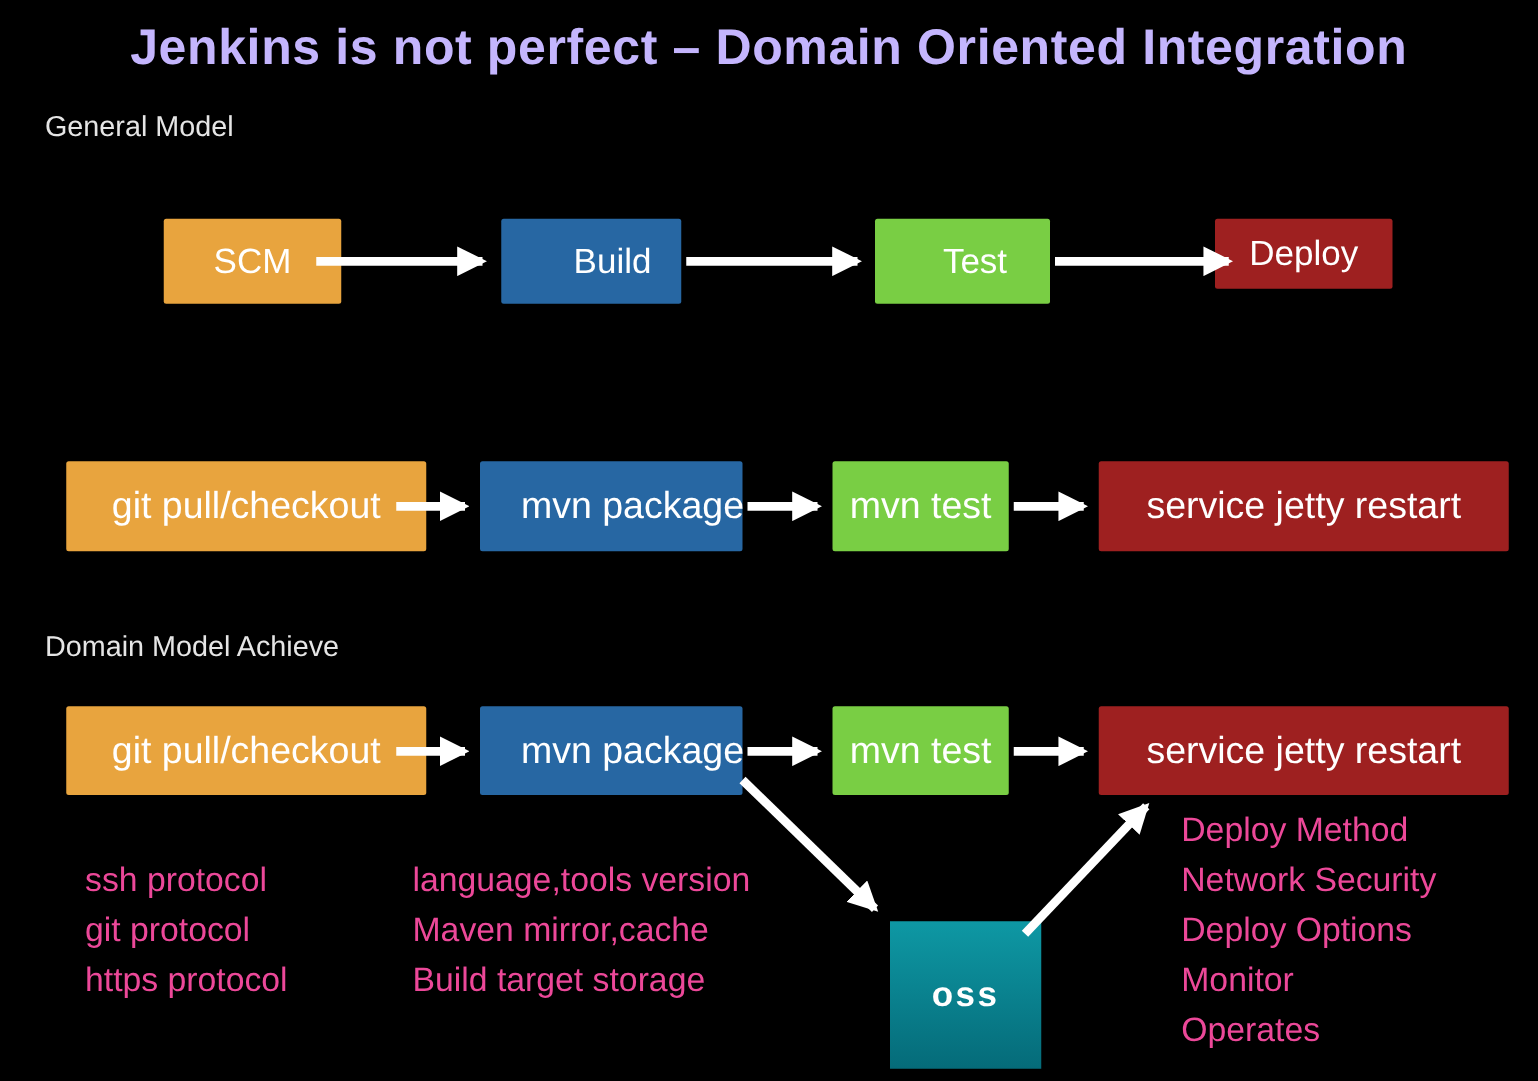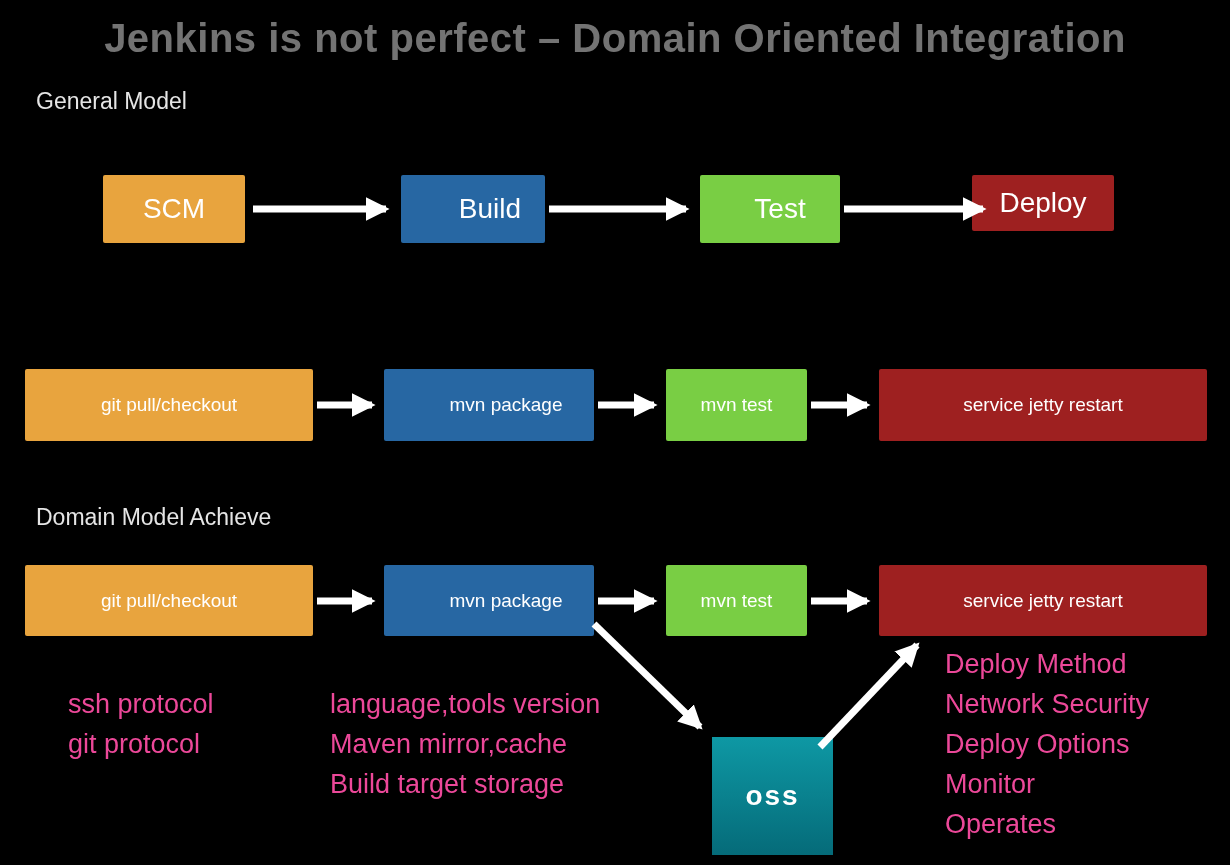--- a/index.html
+++ b/index.html
@@ -5,32 +5,32 @@
   * { margin:0; padding:0; box-sizing:border-box; }
   html,body { background:#000; }
   body { font-family:"Liberation Sans","DejaVu Sans",sans-serif; }
   .slide {
     position:relative; width:1230px; height:865px;
     background:#000; overflow:hidden; color:#fff;
   }
   .title {
     position:absolute; top:16px; left:0; width:1230px;
     text-align:center; font-size:40px; font-weight:700;
-    letter-spacing:0.5px; color:#737373;
+    letter-spacing:0.5px; color:#c4b5fd;
   }
   .section-heading {
     position:absolute; left:36px; font-size:23px; font-weight:500; color:#e5e5e5;
   }
   .box {
     position:absolute; display:flex; align-items:center; justify-content:center;
     color:#fff; border-radius:2px; white-space:nowrap;
   }
   .row1 { font-size:28px; }
-  .row2 { font-size:19px; }
-  .orange { background:#E8A43E; }
+  .row2 { font-size:30px; }
+  .orange { background:#E8A43E;margin-left:28px; }
   .blue   { background:#2767A3;padding-left:34px; }
   .green  { background:#79CE44; }
   .red    { background:#9E2020; }
   .oss-box {
     position:absolute; left:712px; top:737px; width:121px; height:118px;
     background:linear-gradient(180deg,#0E98A4 0%,#056B79 100%);
     display:flex; align-items:center; justify-content:center;
     font-size:28px; font-weight:600; letter-spacing:2px; color:#fff;
   }
   .note-list {
@@ -66,20 +66,21 @@
   <div class="box row2 orange" style="left:25px;  top:565px; width:288px; height:71px;">git pull/checkout</div>
   <div class="box row2 blue" style="left:384px; top:565px; width:210px; height:71px;">mvn package</div>
   <div class="box row2 green" style="left:666px; top:565px; width:141px; height:71px;">mvn test</div>
   <div class="box row2 red" style="left:879px; top:565px; width:328px; height:71px;">service jetty restart</div>
 
   <div class="oss-box">oss</div>
 
   <div class="note-list" style="left:68px; top:684px;">
     <div>ssh protocol</div>
     <div>git protocol</div>
+    <div>https protocol</div>
   </div>
 
   <div class="note-list" style="left:330px; top:684px;">
     <div>language,tools version</div>
     <div>Maven mirror,cache</div>
     <div>Build target storage</div>
   </div>
 
   <div class="note-list" style="left:945px; top:644px;">
     <div>Deploy Method</div>

